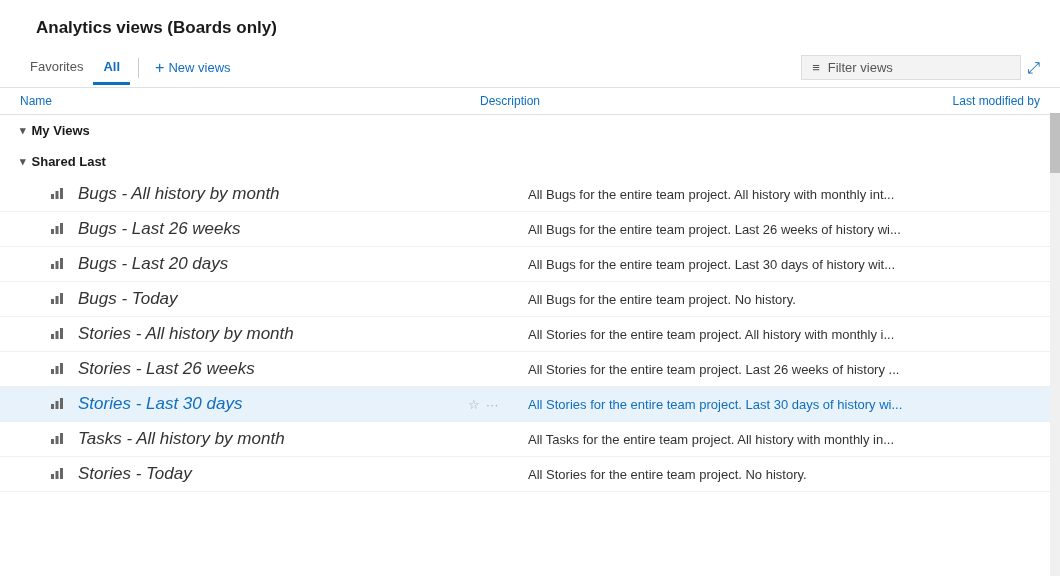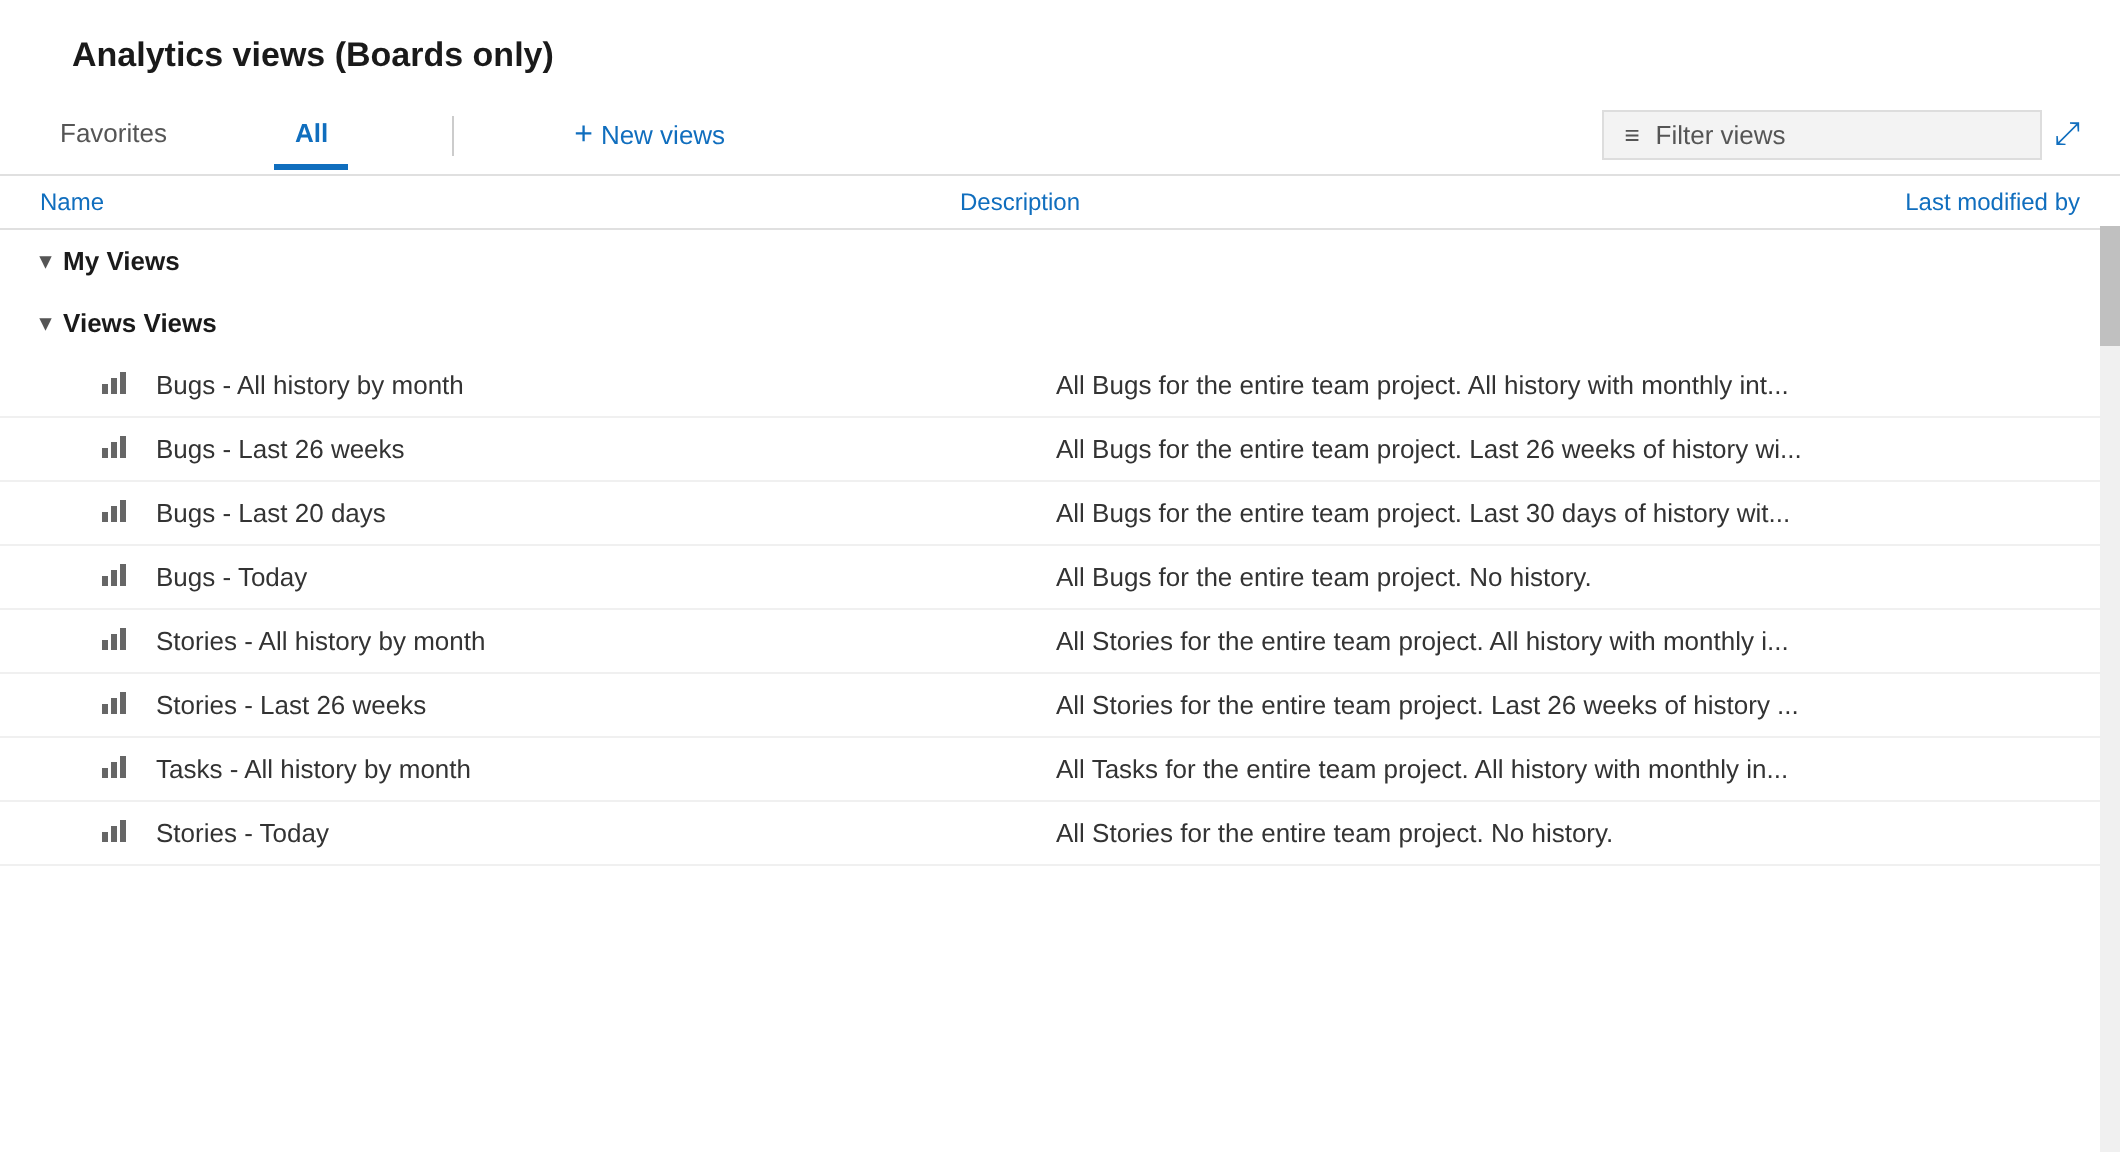--- a/index.html
+++ b/index.html
@@ -19,21 +19,20 @@
       font-weight: 600;
       color: #1a1a1a;
     }
 
     .toolbar {
       display: flex;
       align-items: center;
       padding: 0 20px 0 20px;
       border-bottom: 1px solid #e0e0e0;
       height: 40px;
-      gap: 44px;
     }
 
     .tab {
       padding: 8px 10px;
       font-size: 13px;
       color: #555;
       cursor: pointer;
       border-bottom: 3px solid transparent;
       margin-bottom: -1px;
     }
@@ -156,25 +155,26 @@
 
     .row-icon {
       flex: 0 0 22px;
       font-size: 13px;
       color: #666;
       margin-right: 6px;
     }
 
     .row-name {
       flex: 0 0 390px;
-      font-size: 13px;
+      font-size: 17px;
       color: #333;
       white-space: nowrap;
       overflow: hidden;
       text-overflow: ellipsis;
+      font-style: italic;
     }
 
     .row-name.link {
       color: #106ebe;
       cursor: pointer;
     }
 
     .row-actions {
       flex: 0 0 60px;
       display: flex;
@@ -253,21 +253,21 @@
 
   <div class="list-area">
 
     <div class="section-header">
       <span class="chevron">▾</span>
       <span>My Views</span>
     </div>
 
     <div class="section-header">
       <span class="chevron">▾</span>
-      <span>Views Views</span>
+      <span>Shared Last</span>
     </div>
 
     <div id="rows-container">
         <div class="list-row">
           <span class="row-icon"><svg viewBox="0 0 14 14" width="14" height="14" fill="none">
       <rect x="1" y="8" width="3" height="5" fill="#666"></rect>
       <rect x="5.5" y="5" width="3" height="8" fill="#666"></rect>
       <rect x="10" y="2" width="3" height="11" fill="#666"></rect>
     </svg></span>
           <span class="row-name">Bugs - All history by month</span>
@@ -316,20 +316,33 @@
         </div>
         <div class="list-row">
           <span class="row-icon"><svg viewBox="0 0 14 14" width="14" height="14" fill="none">
       <rect x="1" y="8" width="3" height="5" fill="#666"></rect>
       <rect x="5.5" y="5" width="3" height="8" fill="#666"></rect>
       <rect x="10" y="2" width="3" height="11" fill="#666"></rect>
     </svg></span>
           <span class="row-name">Stories - Last 26 weeks</span>
           <div class="row-actions"></div>
           <span class="row-desc">All Stories for the entire team project. Last 26 weeks of history ...</span>
+        </div>
+        <div class="list-row selected">
+          <span class="row-icon"><svg viewBox="0 0 14 14" width="14" height="14" fill="none">
+      <rect x="1" y="8" width="3" height="5" fill="#666"></rect>
+      <rect x="5.5" y="5" width="3" height="8" fill="#666"></rect>
+      <rect x="10" y="2" width="3" height="11" fill="#666"></rect>
+    </svg></span>
+          <span class="row-name link">Stories - Last 30 days</span>
+          <div class="row-actions">
+        <span class="star-icon">☆</span>
+        <span class="ellipsis-icon">···</span>
+      </div>
+          <span class="row-desc link">All Stories for the entire team project. Last 30 days of history wi...</span>
         </div>
         <div class="list-row">
           <span class="row-icon"><svg viewBox="0 0 14 14" width="14" height="14" fill="none">
       <rect x="1" y="8" width="3" height="5" fill="#666"></rect>
       <rect x="5.5" y="5" width="3" height="8" fill="#666"></rect>
       <rect x="10" y="2" width="3" height="11" fill="#666"></rect>
     </svg></span>
           <span class="row-name">Tasks - All history by month</span>
           <div class="row-actions"></div>
           <span class="row-desc">All Tasks for the entire team project. All history with monthly in...</span>

